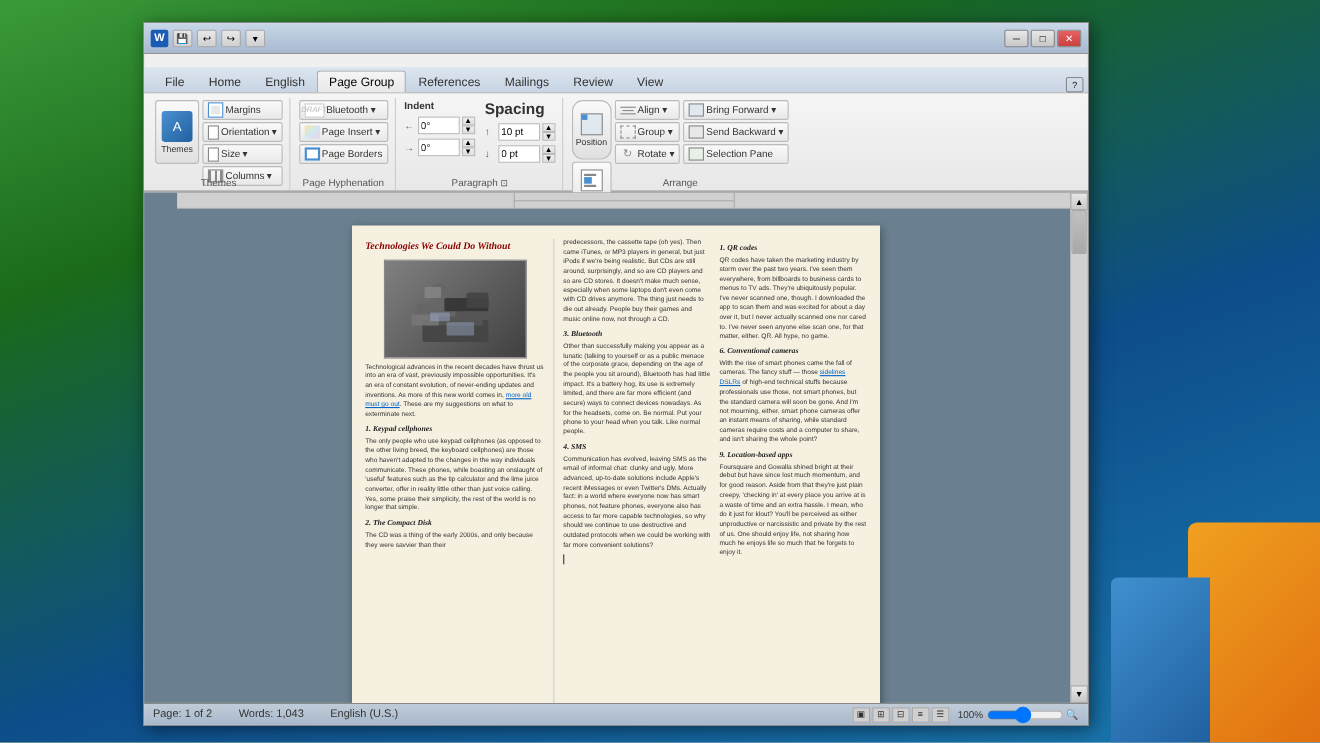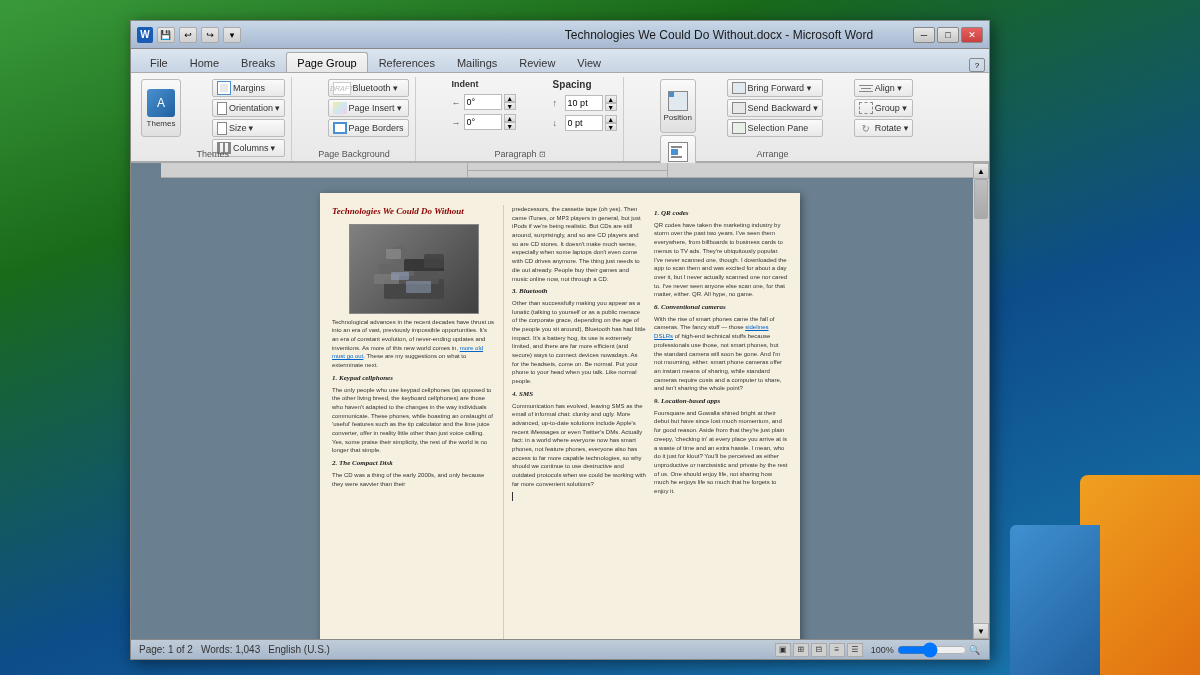--- a/index.html
+++ b/index.html
@@ -117,20 +117,21 @@
     .win-btn-close { background: linear-gradient(to bottom, #e86060, #c84040); color: white; }
 
     
     .ribbon-tabs {
       height: 24px;
       background: linear-gradient(to bottom, #dce6f0 0%, #c8d4e4 100%);
       display: flex;
       align-items: flex-end;
       padding-left: 8px;
       border-bottom: 1px solid #aaa;
+      margin-top: 12px;
     }
     .ribbon-tab {
       padding: 3px 10px;
       font-size: 11px;
       color: #333;
       cursor: pointer;
       border: 1px solid transparent;
       border-bottom: none;
       border-radius: 3px 3px 0 0;
       height: 20px;
@@ -210,21 +211,20 @@
       cursor: pointer;
       font-size: 9px;
       color: #333;
       white-space: nowrap;
     }
 
     .ribbon-col {
       display: flex;
       flex-direction: column;
       gap: 2px;
-      margin-left: 28px;
     }
 
     .ribbon-input-row {
       display: flex;
       align-items: center;
       gap: 2px;
       height: 18px;
     }
     .ribbon-input {
       width: 38px;
@@ -376,21 +376,21 @@
     
     .status-bar {
       height: 20px;
       background: linear-gradient(to bottom, #c0ccd8, #a8b8cc);
       border-top: 1px solid #888;
       display: flex;
       align-items: center;
       padding: 0 8px;
       font-size: 10px;
       color: #333;
-      gap: 8px;
+      gap: 24px;
     }
     .status-right {
       margin-left: auto;
       display: flex;
       align-items: center;
       gap: 8px;
     }
   </style>
 </head>
 <body>
@@ -402,32 +402,31 @@
 <div class="word-window">
 
   <div class="title-bar">
     <div class="title-bar-left">
       <div class="word-icon">W</div>
       <div class="quick-access-btn">💾</div>
       <div class="quick-access-btn">↩</div>
       <div class="quick-access-btn">↪</div>
       <div class="quick-access-btn">▾</div>
     </div>
-    <div class="title-text">Technologies We Could Do Without.docx - Microsoft Word</div>
     <div class="window-controls">
       <div class="win-btn win-btn-min">─</div>
       <div class="win-btn win-btn-max">□</div>
       <div class="win-btn win-btn-close">✕</div>
     </div>
   </div>
 
   <div class="ribbon-tabs">
     <div class="ribbon-tab">File</div>
     <div class="ribbon-tab">Home</div>
-    <div class="ribbon-tab">Breaks</div>
+    <div class="ribbon-tab">English</div>
     <div class="ribbon-tab active">Page Group</div>
     <div class="ribbon-tab">References</div>
     <div class="ribbon-tab">Mailings</div>
     <div class="ribbon-tab">Review</div>
     <div class="ribbon-tab">View</div>
     <div style="margin-left:auto; display:flex; align-items:center; gap:4px; padding-right:4px;">
       <div class="win-btn" style="width:16px; height:14px; font-size:8px;">?</div>
     </div>
   </div>
 
@@ -477,21 +476,21 @@
           <div class="ribbon-btn-small">
             <div style="width:14px;height:12px;background:linear-gradient(135deg,#f8e8a0,#d0e8f0,#f0d0e8);"></div>
             <span>Page Insert ▾</span>
           </div>
           <div class="ribbon-btn-small">
             <div style="width:14px;height:12px;border:2px solid #4a90d0;background:white;"></div>
             <span>Page Borders</span>
           </div>
         </div>
       </div>
-      <div class="ribbon-group-label">Page Background</div>
+      <div class="ribbon-group-label">Page Hyphenation</div>
     </div>
 
     <div class="ribbon-group" style="min-width:130px;align-items:flex-end;">
       <div class="ribbon-group-content">
         <div class="ribbon-col" style="margin-right:6px;">
           <div style="font-size:9px;font-weight:bold;color:#333;margin-bottom:2px;">Indent</div>
           <div class="ribbon-input-row">
             <span style="font-size:9px;color:#555;width:10px;">←</span>
             <input class="ribbon-input" type="text" value="0°" style="">
             <div class="spinner-btns">
@@ -502,21 +501,21 @@
           <div class="ribbon-input-row">
             <span style="font-size:9px;color:#555;width:10px;">→</span>
             <input class="ribbon-input" type="text" value="0°" style="">
             <div class="spinner-btns">
               <div class="spinner-btn">▲</div>
               <div class="spinner-btn">▼</div>
             </div>
           </div>
         </div>
         <div class="ribbon-col">
-          <div style="font-size:10px;font-weight:bold;color:#333;margin-bottom:2px;">Spacing</div>
+          <div style="font-size:14px;font-weight:bold;color:#333;margin-bottom:2px;">Spacing</div>
           <div class="ribbon-input-row">
             <span style="font-size:9px;color:#555;width:10px;">↑</span>
             <input class="ribbon-input" type="text" value="10 pt" style="">
             <div class="spinner-btns">
               <div class="spinner-btn">▲</div>
               <div class="spinner-btn">▼</div>
             </div>
           </div>
           <div class="ribbon-input-row">
             <span style="font-size:9px;color:#555;width:10px;">↓</span>
@@ -530,21 +529,21 @@
       </div>
       <div class="ribbon-group-label" style="position:absolute;bottom:2px;left:0;right:0;text-align:center;font-size:9px;color:#555;">
         <span>Paragraph</span>
         <span style="font-size:8px;">⊡</span>
       </div>
     </div>
 
     <div class="ribbon-group" style="min-width:160px; border-right:none;">
       <div class="ribbon-group-content">
         <div class="ribbon-col">
-          <div class="ribbon-btn-large" style="width:36px;height:54px;font-size:8px;">
+          <div class="ribbon-btn-large" style="width:36px;height:54px;font-size:8px;border-radius:10px;">
             <div style="width:20px;height:20px;border:1px solid #888;background:#e0e8f0;display:grid;grid-template-columns:1fr 1fr 1fr;gap:1px;">
               <div style="background:#4a90d0;"></div>
                 <div></div>
                 <div></div>
               <div></div>
                 <div></div>
                 <div></div>
               <div></div>
                 <div></div>
                 <div></div>
@@ -556,48 +555,48 @@
               <div style="height:2px;background:#888;width:80%;"></div>
               <div style="height:6px;background:#4a90d0;width:50%;"></div>
               <div style="height:2px;background:#888;width:80%;"></div>
             </div>
             <span style="white-space:pre-line;text-align:center;">Wrap
 Text ▾</span>
           </div>
         </div>
         <div class="ribbon-col">
           <div class="ribbon-btn-small">
-            <div style="width:14px;height:12px;background:#e0e8f0;border:1px solid #888;"></div>
-            <span>Bring Forward ▾</span>
-          </div>
-          <div class="ribbon-btn-small">
-            <div style="width:14px;height:12px;background:#e8e8e8;border:1px solid #888;"></div>
-            <span>Send Backward ▾</span>
-          </div>
-          <div class="ribbon-btn-small">
-            <div style="width:14px;height:12px;background:#e8f0e8;border:1px solid #888;"></div>
-            <span>Selection Pane</span>
-          </div>
-        </div>
-        <div class="ribbon-col">
-          <div class="ribbon-btn-small">
             <div style="width:14px;height:12px;display:flex;flex-direction:column;gap:2px;justify-content:center;">
               <div style="height:1px;background:#888;width:100%;"></div>
               <div style="height:1px;background:#888;width:70%;margin:0 auto;"></div>
               <div style="height:1px;background:#888;width:100%;"></div>
             </div>
             <span>Align ▾</span>
           </div>
           <div class="ribbon-btn-small">
             <div style="width:14px;height:12px;border:1px dashed #888;background:transparent;"></div>
             <span>Group ▾</span>
           </div>
           <div class="ribbon-btn-small">
             <div style="width:14px;height:12px;display:flex;align-items:center;justify-content:center;font-size:10px;color:#888;">↻</div>
             <span>Rotate ▾</span>
+          </div>
+        </div>
+        <div class="ribbon-col">
+          <div class="ribbon-btn-small">
+            <div style="width:14px;height:12px;background:#e0e8f0;border:1px solid #888;"></div>
+            <span>Bring Forward ▾</span>
+          </div>
+          <div class="ribbon-btn-small">
+            <div style="width:14px;height:12px;background:#e8e8e8;border:1px solid #888;"></div>
+            <span>Send Backward ▾</span>
+          </div>
+          <div class="ribbon-btn-small">
+            <div style="width:14px;height:12px;background:#e8f0e8;border:1px solid #888;"></div>
+            <span>Selection Pane</span>
           </div>
         </div>
       </div>
       <div class="ribbon-group-label">Arrange</div>
     </div>
   </div>
 
   <div class="doc-area">
 
     <div style="position:absolute;top:0;left:30px;right:16px;height:15px;background:#d0d0d0;border-bottom:1px solid #aaa;display:flex;align-items:center;font-size:8px;color:#666;padding:0 20px;">

